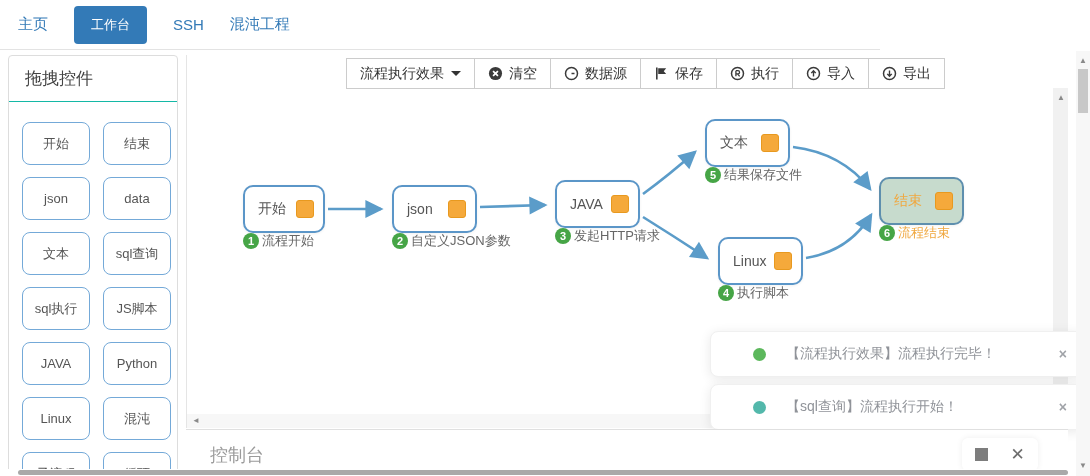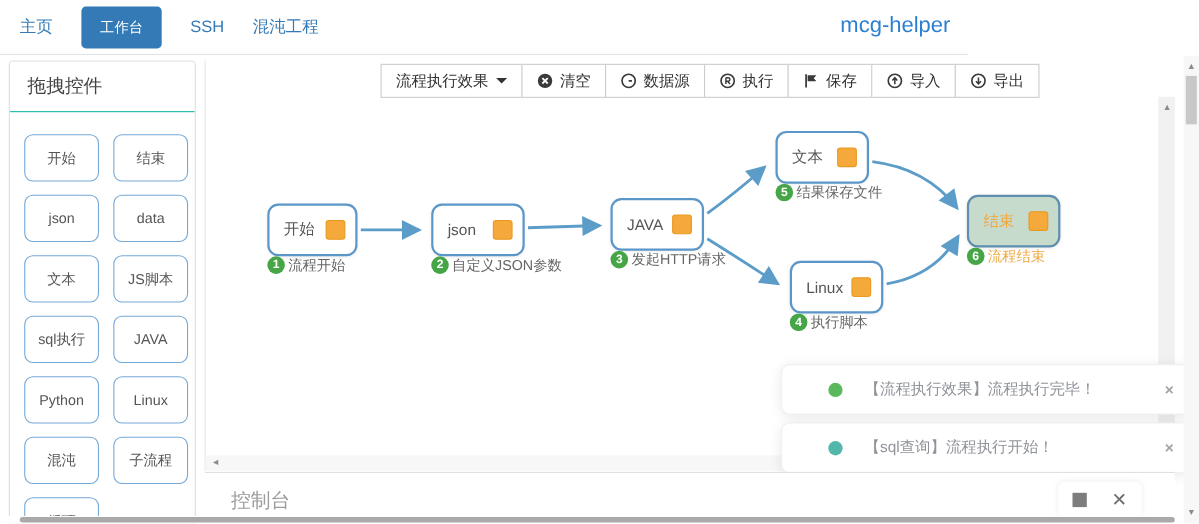--- a/index.html
+++ b/index.html
@@ -108,33 +108,33 @@
   .page-hthumb { position:absolute; left:18px; top:1px; width:1050px; height:5px; background:#a9a9a9; border-radius:3px; }
 </style>
 </head>
 <body>
 
 <div class="navbar">
   <span class="nav-link">主页</span>
   <span class="nav-tab-active">工作台</span>
   <span class="nav-link">SSH</span>
   <span class="nav-link">混沌工程</span>
-  <span class="brand">mcg-helper</span>
 </div>
 
 <div class="sidebar">
   <div class="sidebar-header">拖拽控件</div>
   <div class="sidebar-body">
     <div class="ctrl-btn">开始</div>
     <div class="ctrl-btn">结束</div>
     <div class="ctrl-btn">json</div>
     <div class="ctrl-btn">data</div>
     <div class="ctrl-btn">文本</div>
+    <div class="ctrl-btn">sql查询</div>
+    <div class="ctrl-btn">sql执行</div>
     <div class="ctrl-btn">JS脚本</div>
-    <div class="ctrl-btn">sql执行</div>
     <div class="ctrl-btn">JAVA</div>
     <div class="ctrl-btn">Python</div>
     <div class="ctrl-btn">Linux</div>
     <div class="ctrl-btn">混沌</div>
     <div class="ctrl-btn">子流程</div>
     <div class="ctrl-btn">循环</div>
   </div>
 </div>
 
 <div class="canvas">
@@ -153,31 +153,31 @@
     </div>
     <div class="tb-btn">
       <svg class="tb-icon" viewBox="0 0 16 16">
         <circle cx="8" cy="8" r="6.4" fill="none" stroke="#3a3a3a" stroke-width="1.6"></circle>
         <path d="M8 8 h3.2" stroke="#3a3a3a" stroke-width="1.6"></path>
       </svg>
       <span>数据源</span>
     </div>
     <div class="tb-btn">
       <svg class="tb-icon" viewBox="0 0 16 16">
-        <circle cx="8" cy="8" r="6.4" fill="none" stroke="#3a3a3a" stroke-width="1.6"></circle>
-        <path d="M6.3 5 v6 M6.3 5 h2.2 a1.7 1.7 0 0 1 0 3.4 h-2.2 M8 8.4 l2.3 2.6" stroke="#3a3a3a" stroke-width="1.4" fill="none"></path>
-      </svg>
-      <span>执行</span>
-    </div>
-    <div class="tb-btn">
-      <svg class="tb-icon" viewBox="0 0 16 16">
         <path d="M3 1.5 v13" stroke="#3a3a3a" stroke-width="1.7"></path>
         <path d="M4.5 2.5 h8.5 l-2.6 3 2.6 3 h-8.5 z" fill="#3a3a3a"></path>
       </svg>
       <span>保存</span>
+    </div>
+    <div class="tb-btn">
+      <svg class="tb-icon" viewBox="0 0 16 16">
+        <circle cx="8" cy="8" r="6.4" fill="none" stroke="#3a3a3a" stroke-width="1.6"></circle>
+        <path d="M6.3 5 v6 M6.3 5 h2.2 a1.7 1.7 0 0 1 0 3.4 h-2.2 M8 8.4 l2.3 2.6" stroke="#3a3a3a" stroke-width="1.4" fill="none"></path>
+      </svg>
+      <span>执行</span>
     </div>
     <div class="tb-btn">
       <svg class="tb-icon" viewBox="0 0 16 16">
         <circle cx="8" cy="8" r="6.4" fill="none" stroke="#3a3a3a" stroke-width="1.6"></circle>
         <path d="M8 11.2 V5.6 M5.6 7.6 L8 5 l2.4 2.6" stroke="#3a3a3a" stroke-width="1.5" fill="none"></path>
       </svg>
       <span>导入</span>
     </div>
     <div class="tb-btn">
       <svg class="tb-icon" viewBox="0 0 16 16">

